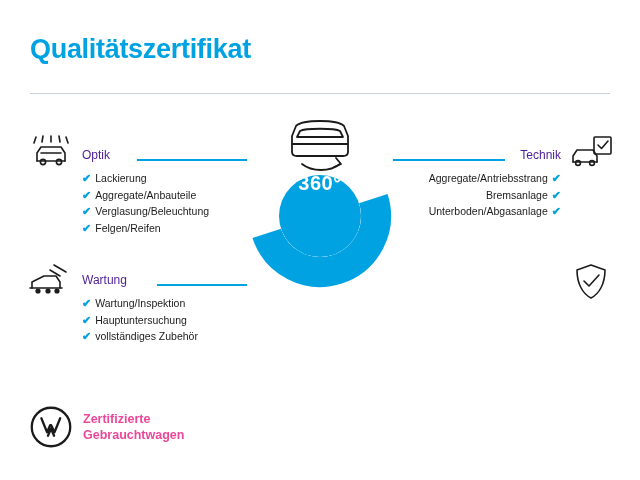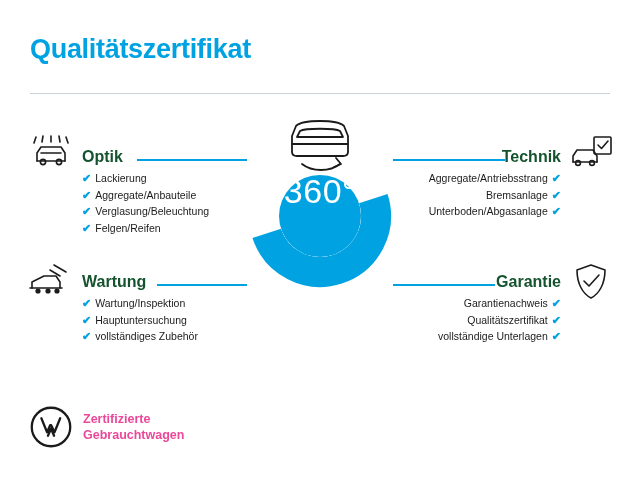--- a/index.html
+++ b/index.html
@@ -43,23 +43,23 @@
   .section {
     position: absolute;
   }
   .sec-head {
     position: relative;
     height: 22px;
   }
   .sec-title {
     position: absolute;
     top: 0;
-    font-size: 16px;
-    font-weight: bold;
-    color: #14532d;
+    font-size: 12px;
+    font-weight: normal;
+    color: #4c1d95;
   }
   .sec-title.left { left: 0; }
   .sec-title.right { right: 0; }
   .sec-rule {
     position: absolute;
     top: 11px;
     height: 2px;
     background: #00a2e1;
   }
   .items {
@@ -111,22 +111,22 @@
     top: 120px;
     width: 164px;
     height: 200px;
   }
   #ring-text-360 {
     position: absolute;
     left: 0;
     top: 52px;
     width: 164px;
     text-align: center;
-    font-size: 34px;
-    font-weight: normal;
+    font-size: 20px;
+    font-weight: bold;
     color: #ffffff;
     letter-spacing: 0.5px;
     z-index: 4;
     pointer-events: none;
   }
   #car-top {
     position: absolute;
     left: 40px;
     top: 0;
     z-index: 3;
@@ -236,31 +236,20 @@
       <div class="sec-title right">Technik</div>
       <div class="sec-rule"></div>
     </div>
     <ul class="items right-align">
       <li><span>Aggregate/Antriebsstrang</span><span class="check">✔</span></li>
       <li><span>Bremsanlage</span><span class="check">✔</span></li>
       <li><span>Unterboden/Abgasanlage</span><span class="check">✔</span></li>
     </ul>
   </div>
 
-  <div class="section" id="sec-garantie">
-    <div class="sec-head">
-      <div class="sec-title right">Garantie</div>
-      <div class="sec-rule"></div>
-    </div>
-    <ul class="items right-align">
-      <li><span>Garantienachweis</span><span class="check">✔</span></li>
-      <li><span>Qualitätszertifikat</span><span class="check">✔</span></li>
-      <li><span>vollständige Unterlagen</span><span class="check">✔</span></li>
-    </ul>
-  </div>
 
   <div id="center">
     <svg width="164" height="200" viewBox="0 0 164 200">
       <defs>
         <path id="ringpath" d="M 18,128 A 64,64 0 1 0 146,128" fill="none"></path>
       </defs>
 
       <path d="M 26,96 a 56,56 0 1 0 112,0" fill="none" stroke="#00a2e1" stroke-width="30" stroke-linecap="butt" transform="rotate(-18 82 96)"></path>
       <circle cx="82" cy="96" r="41" fill="#ffffff"></circle>
       <circle cx="82" cy="96" r="41" fill="none" stroke="#00a2e1" stroke-width="0"></circle>

